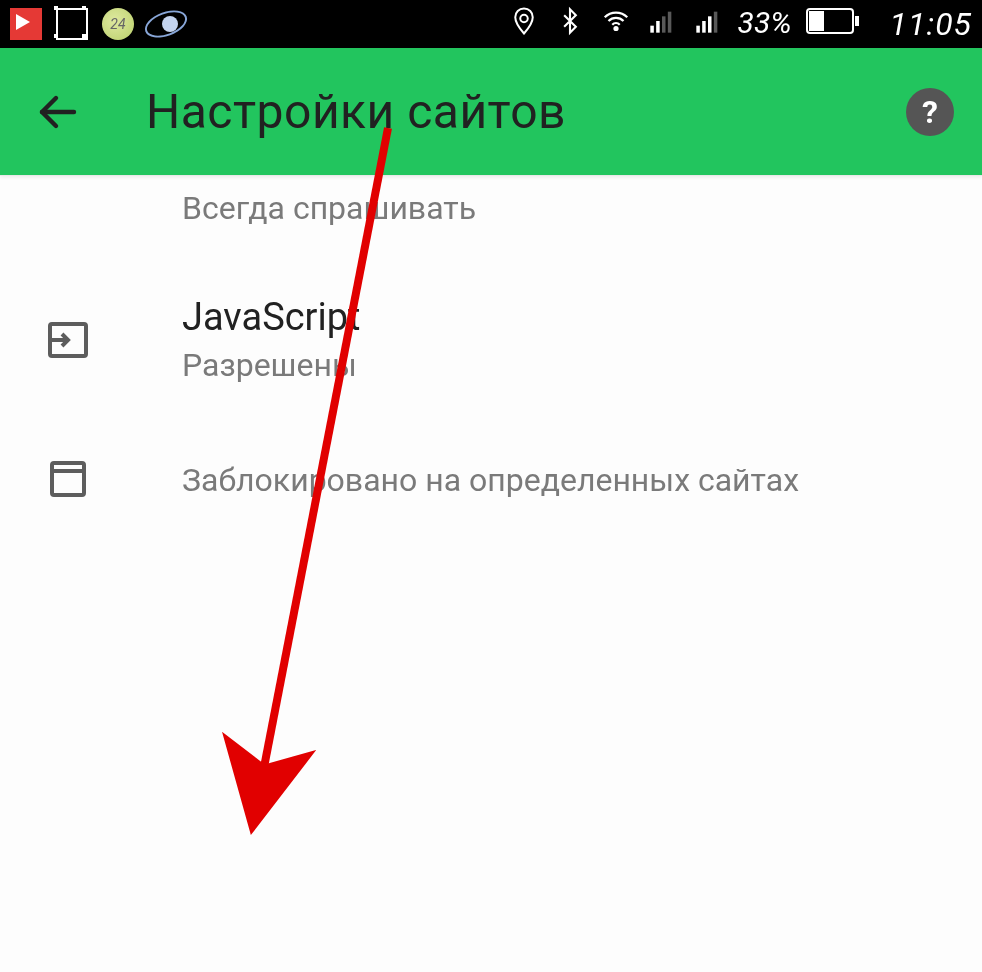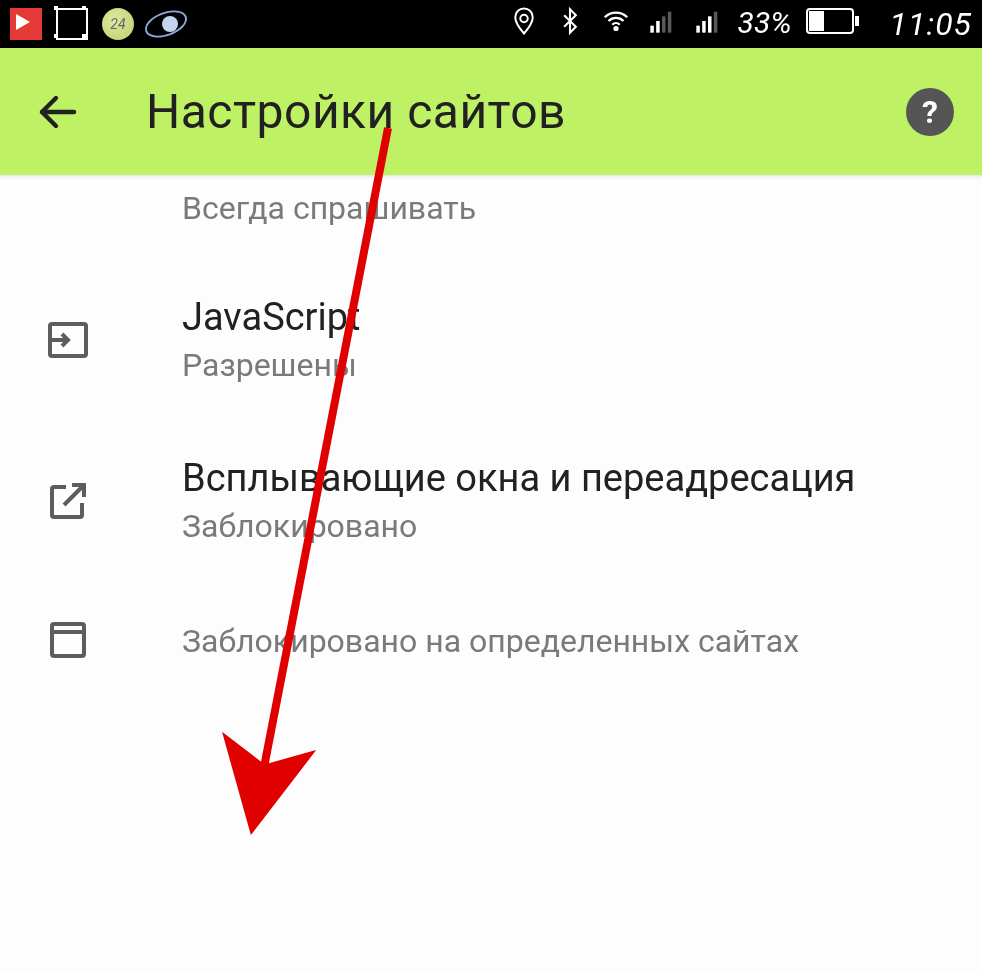--- a/index.html
+++ b/index.html
@@ -32,21 +32,21 @@
     .clock { font-size: 32px; font-weight: 400; letter-spacing: 1px; margin-left: 16px; }
     .pct { font-size: 30px; }
 
     .page { background: #fdfdfd; height: calc(972px - 48px); position: relative; }
 
     .app-bar {
       height: 128px;
       display: flex;
       align-items: center;
       padding: 0 28px 0 30px;
-      background: #bef264;
+      background: #22c55e;
       border-bottom: 1px solid #e8e8e8;
       box-shadow: 0 2px 3px rgba(0,0,0,0.06);
       position: relative;
     }
     .back-btn { width: 56px; height: 56px; display: flex; align-items: center; justify-content: center; cursor: pointer; }
     .title { font-size: 48px; font-weight: 400; color: #212121; margin-left: 60px; letter-spacing: 0.5px; }
     .help-btn { margin-left: auto; width: 48px; height: 48px; border-radius: 50%; background: #555; color: #fff; display: flex; align-items: center; justify-content: center; font-size: 32px; font-weight: 700; cursor: pointer; }
 
     .list { padding-top: 0; position: relative; z-index: 1; }
     .item {
@@ -161,33 +161,20 @@
             <path d="M3 12h8"></path>
             <path d="M9 9l3 3-3 3"></path>
           </svg>
       </div>
       <div class="item-text">
         <div class="item-title">JavaScript</div>
         <div class="item-sub">Разрешены</div>
       </div>
     </div>
 
-    <div class="item">
-      <div class="item-icon">
-        <svg width="48" height="48" viewBox="0 0 24 24" fill="none" stroke-width="2">
-            <path d="M19 13v6a1 1 0 0 1-1 1H5a1 1 0 0 1-1-1V6a1 1 0 0 1 1-1h6"></path>
-            <path d="M14 4h6v6"></path>
-            <path d="M10 14L20 4"></path>
-          </svg>
-      </div>
-      <div class="item-text">
-        <div class="item-title">Всплывающие окна и переадресация</div>
-        <div class="item-sub">Заблокировано</div>
-      </div>
-    </div>
 
     <div class="item">
       <div class="item-icon">
         <svg width="48" height="48" viewBox="0 0 24 24" fill="none" stroke-width="2">
             <rect x="4" y="4" width="16" height="16" rx="1"></rect>
             <line x1="4" y1="8" x2="20" y2="8"></line>
           </svg>
       </div>
       <div class="item-text">
         <div class="item-sub">Заблокировано на определенных сайтах</div>

